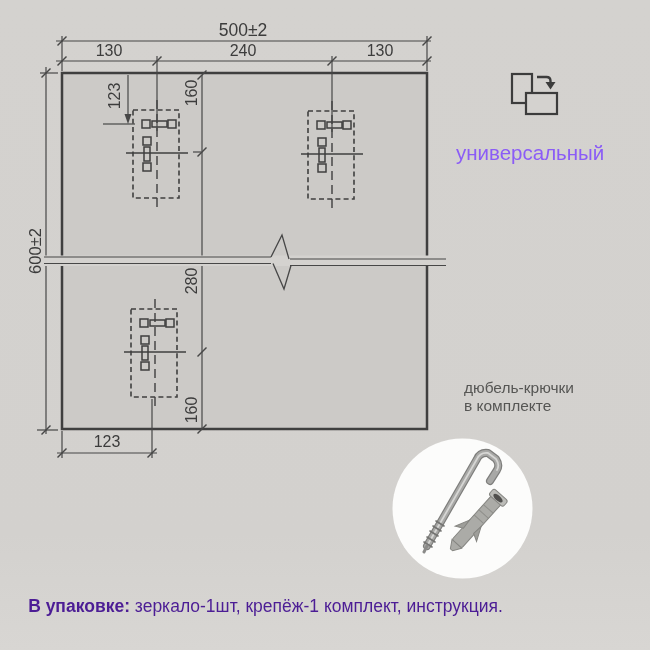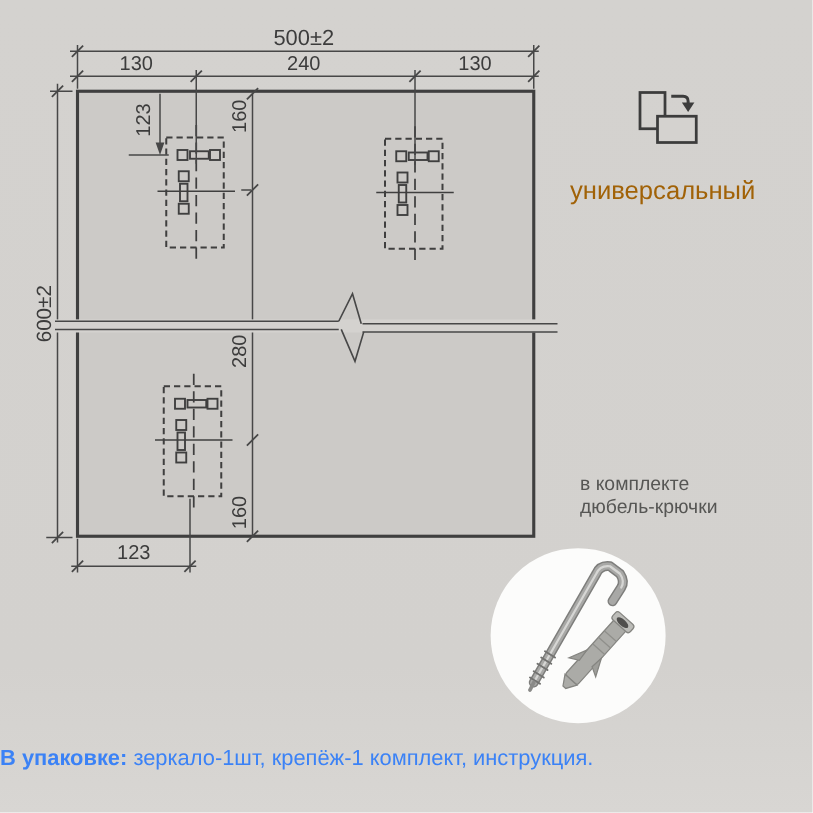--- a/index.html
+++ b/index.html
@@ -4,23 +4,23 @@
 <style>
   html,body{margin:0;padding:0;}
   body{
     width:650px;height:650px;position:relative;overflow:hidden;
     background:linear-gradient(#d4d2cf 0%,#d3d1ce 82%,#d8d6d3 100%);
     font-family:"Liberation Sans",sans-serif;color:#3c3c3c;
   }
   svg text{font-family:"Liberation Sans",sans-serif;fill:#3c3c3c;}
   .abs{position:absolute;}
   #drawing{left:0;top:0;}
-  .universal{left:456px;top:139px;font-size:20.5px;line-height:27px;color:#a16207;}
+  .universal{left:456px;top:139px;font-size:20.5px;line-height:27px;color:#8b5cf6;}
   .kit{left:464px;top:379px;font-size:15.5px;line-height:17.5px;color:#565654;}
-  .package{left:0;top:595px;width:531px;font-size:17.5px;line-height:22px;color:#3b82f6;}
+  .package{left:0;top:595px;width:531px;text-align:center;font-size:17.5px;line-height:22px;color:#4c1d95;}
   .package .b{font-weight:bold;}
 </style>
 </head>
 <body>
 
 <svg id="drawing" class="abs" width="650" height="650" viewBox="0 0 650 650">
   <defs>
     <g id="bracket" stroke="#3f3f3f" fill="none">
       <rect x="-24" y="-43" width="46" height="88" stroke-width="1.6" stroke-dasharray="5 3.2"></rect>
       <line x1="0" y1="-53" x2="0" y2="57" stroke-width="1.4" stroke-dasharray="9 5"></line>
@@ -109,22 +109,22 @@
   <rect x="16" y="23" width="31" height="21" fill="#d4d2cf" stroke="#3c3c3c" stroke-width="2.2"></rect>
   <path d="M27,7 H36.5 Q40.5,7 40.5,11 V13" fill="none" stroke="#3c3c3c" stroke-width="2.4"></path>
   <polygon points="35.5,12 45.5,12 40.5,19.5" fill="#3c3c3c"></polygon>
 </svg>
 
 <div class="abs universal">
   <div>универсальный</div>
 </div>
 
 <div class="abs kit">
+  <div>дюбель-крючки</div>
   <div>в комплекте</div>
-  <div>дюбель-крючки</div>
 </div>
 
 <svg class="abs" style="left:391px;top:437px;" width="143" height="143" viewBox="0 0 143 143">
   <circle cx="71.5" cy="71.5" r="70" fill="#fcfcfb"></circle>
 
   <g fill="none" stroke-linecap="round" stroke-linejoin="round">
     <path d="M36,109 L86,22 Q89,15 97,16 L105,22 Q109,28 106,33 L99,44" stroke="#7e7e7c" stroke-width="8"></path>
     <path d="M36,109 L86,22 Q89,15 97,16 L105,22 Q109,28 106,33 L99,44" stroke="#a8a8a6" stroke-width="5.6"></path>
     <path d="M36,109 L86,22 Q89,15 97,16 L105,22 Q109,28 106,33" stroke="#d6d6d4" stroke-width="1.8"></path>
     <g stroke="#737371" stroke-width="1.6">

